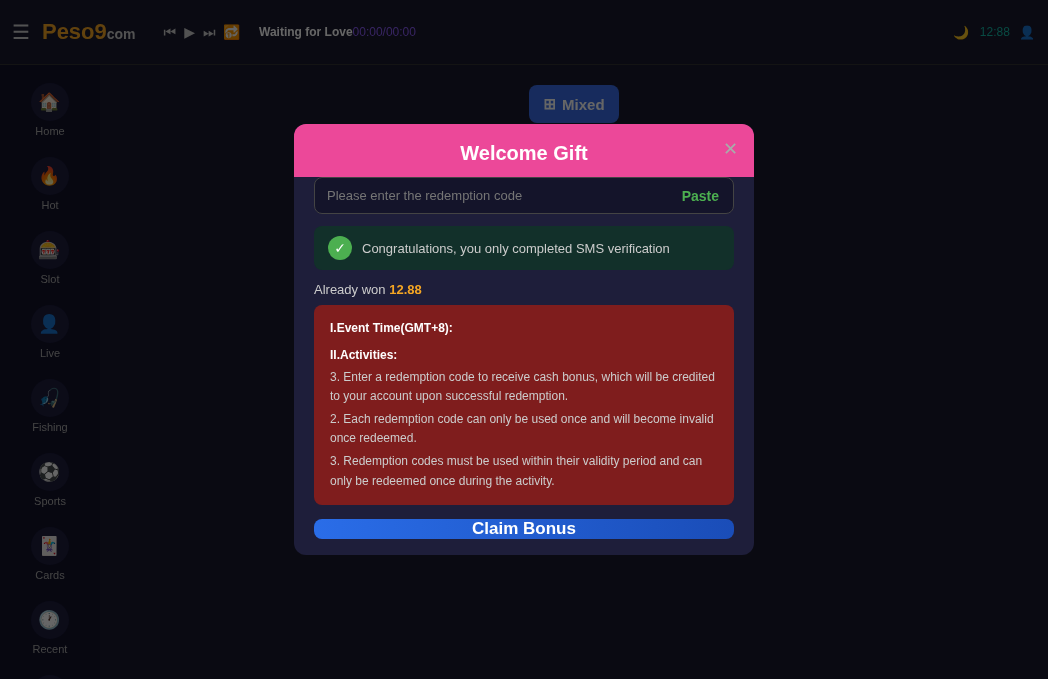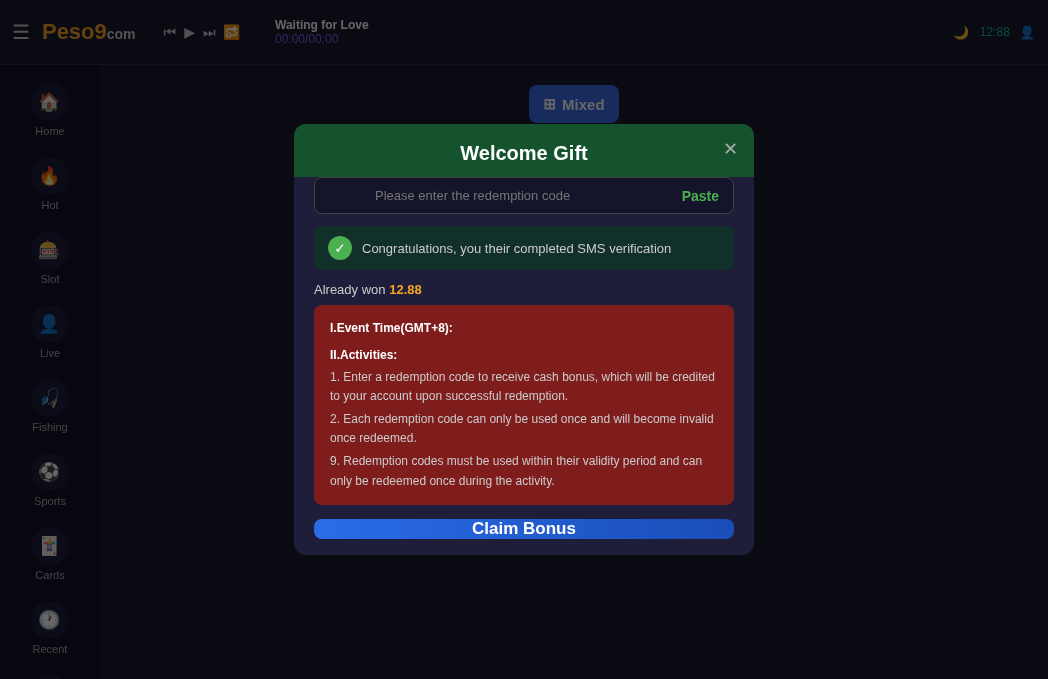--- a/index.html
+++ b/index.html
@@ -170,42 +170,41 @@
       flex-direction: column;
       position: relative;
       overflow: hidden;
     }
     .modal-header {
       padding: 18px 20px 12px;
       text-align: center;
       color: white;
       font-size: 20px;
       font-weight: bold;
-      background: #14532d;
+      background: #ec4899;
     }
     .modal-close {
       position: absolute;
       top: 14px;
       right: 16px;
       color: #aaa;
       font-size: 18px;
       cursor: pointer;
       background: none;
       border: none;
     }
 
     .redemption-row {
       display: flex;
       align-items: center;
       margin: 0 20px 12px;
       border: 1px solid #444;
       border-radius: 8px;
       overflow: hidden;
       background: #14142a;
-      padding-left: 48px;
     }
     .redemption-input {
       flex: 1;
       background: transparent;
       border: none;
       color: #aaa;
       font-size: 13px;
       padding: 10px 12px;
       outline: none;
     }
@@ -296,21 +295,21 @@
     <span class="menu-icon">☰</span>
     <div class="logo">
       <span>P</span><span style="color:#f5a623">eso9</span><span style="color:#ccc;font-size:14px">com</span>
     </div>
     <div class="player-controls">
       <span class="ctrl-btn">⏮</span>
       <span class="ctrl-btn">▶</span>
       <span class="ctrl-btn">⏭</span>
       <span class="ctrl-btn">🔂</span>
     </div>
-    <div style="display:flex;flex-direction:column;margin-left:22px">
+    <div style="display:flex;flex-direction:row;margin-left:6px">
       <span class="now-playing-title">Waiting for Love</span>
       <span class="now-playing">00:00/00:00</span>
     </div>
   </div>
   <div class="topbar-right">
     <span>🌙</span>
     <span style="color:#14b8a6;font-size:12px">12:88</span>
     <span>👤</span>
   </div>
 </div>
@@ -378,32 +377,32 @@
     </div>
     <button class="modal-close">✕</button>
 
     <div class="redemption-row">
       <input class="redemption-input" type="text" placeholder="Please enter the redemption code" style="">
       <button class="paste-btn">Paste</button>
     </div>
 
     <div class="verification-banner">
       <div class="check-icon">✓</div>
-      <span class="verification-text">Congratulations, you their completed SMS verification</span>
+      <span class="verification-text">Congratulations, you only completed SMS verification</span>
     </div>
 
     <div class="won-row">
       <span>Already won</span>
       <span class="won-amount">12.88</span>
     </div>
 
     <div class="terms-scroll">
       <div class="terms-heading">I.Event Time(GMT+8):</div>
       <div class="terms-heading" style="margin-top:8px">II.Activities:</div>
-      <div>1. Enter a redemption code to receive cash bonus, which will be credited to your account upon successful redemption.</div>
+      <div>3. Enter a redemption code to receive cash bonus, which will be credited to your account upon successful redemption.</div>
       <div style="margin-top:4px">2. Each redemption code can only be used once and will become invalid once redeemed.</div>
-      <div style="margin-top:4px">9. Redemption codes must be used within their validity period and can only be redeemed once during the activity.</div>
+      <div style="margin-top:4px">3. Redemption codes must be used within their validity period and can only be redeemed once during the activity.</div>
 
     </div>
 
     <button class="claim-btn">Claim Bonus</button>
   </div>
 </div>
 
 </body></html>

